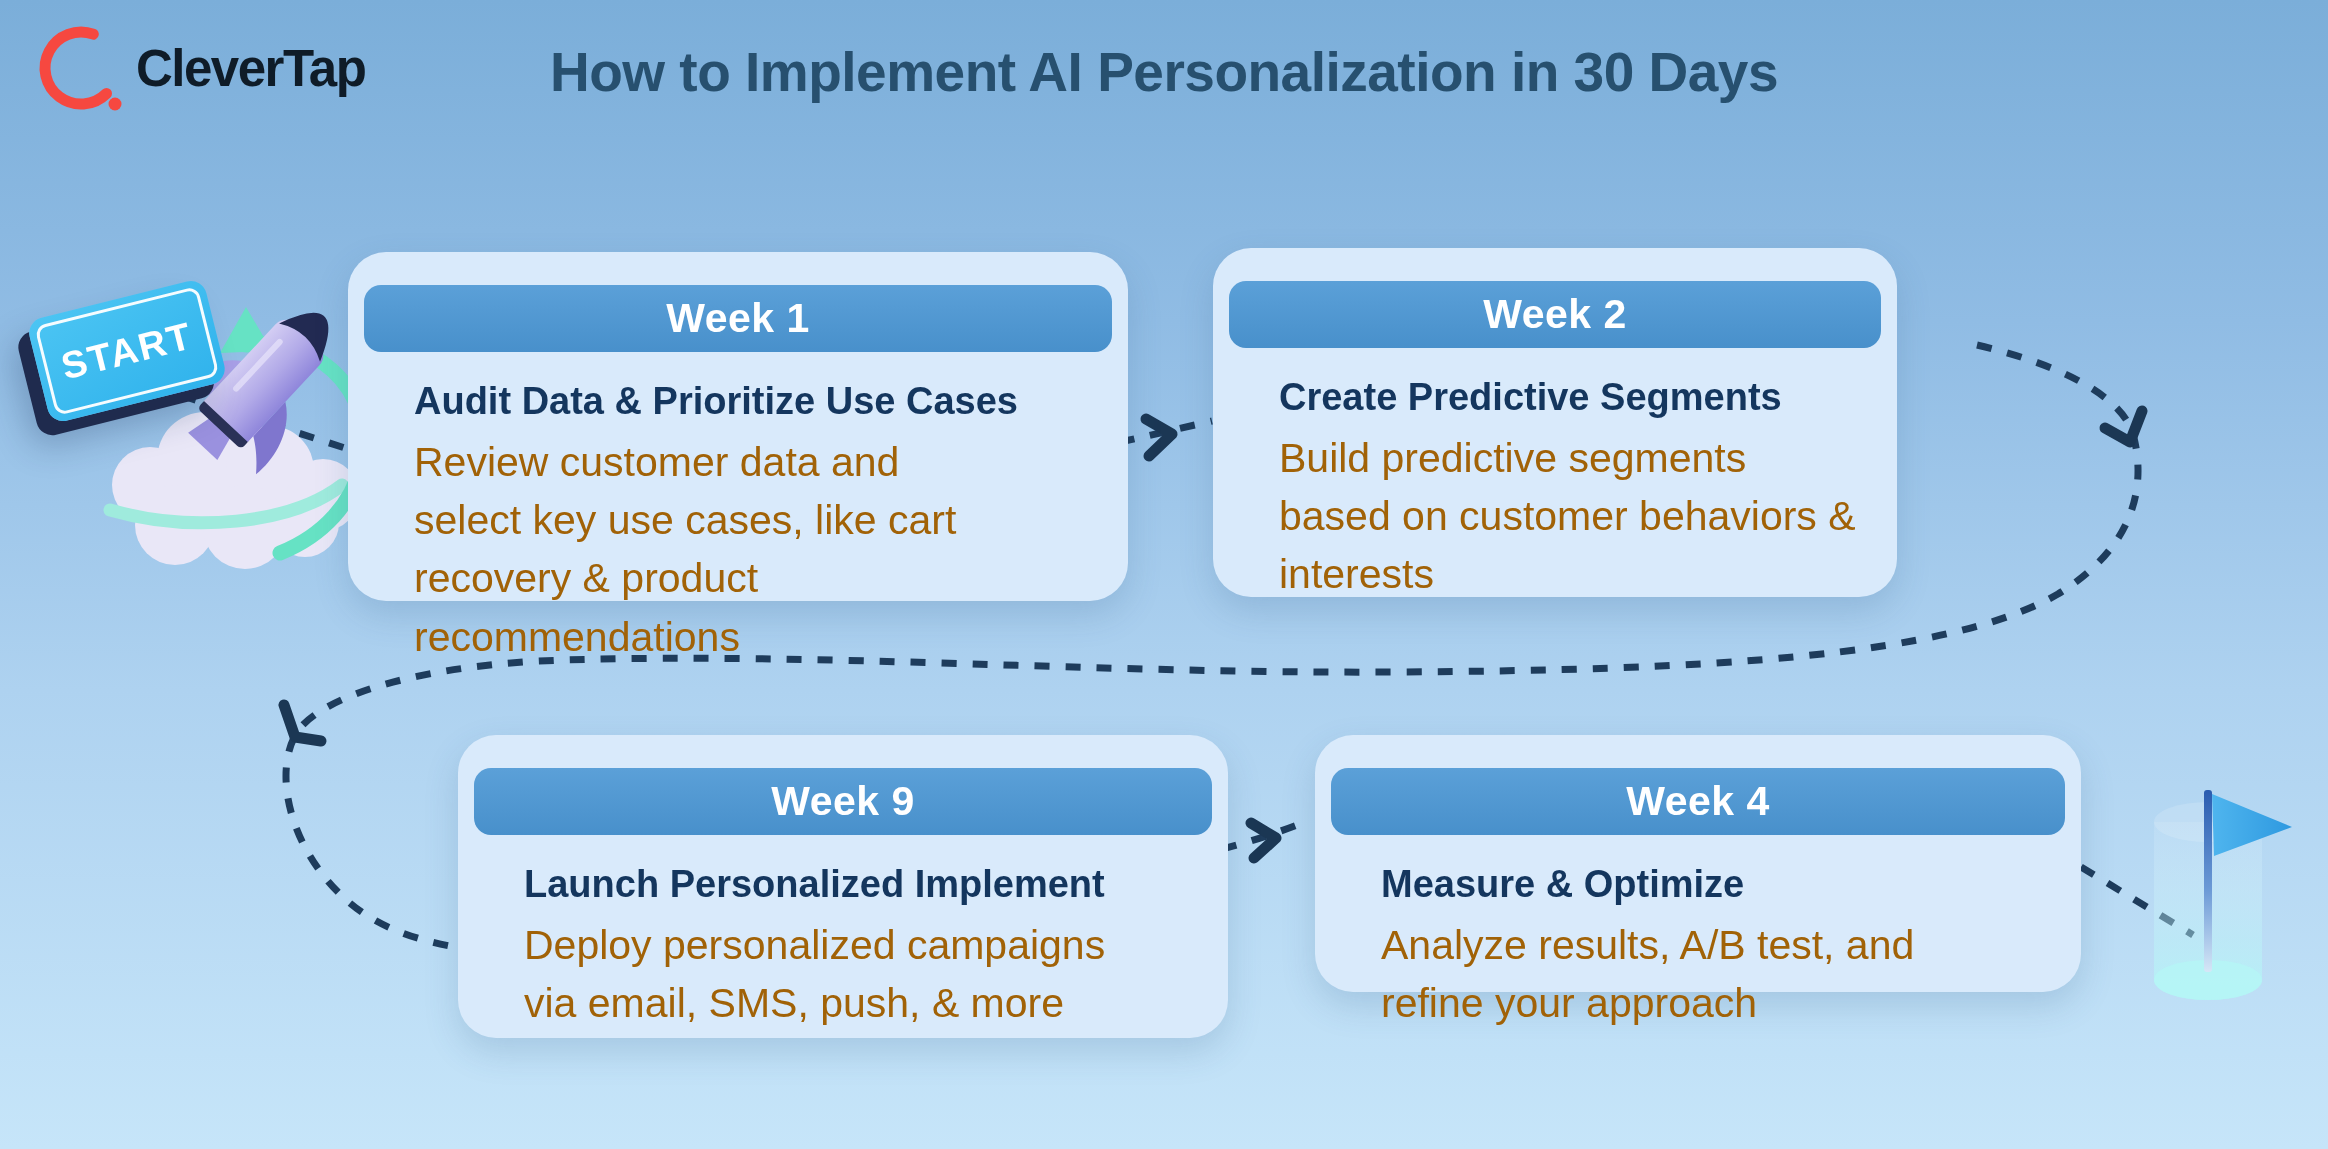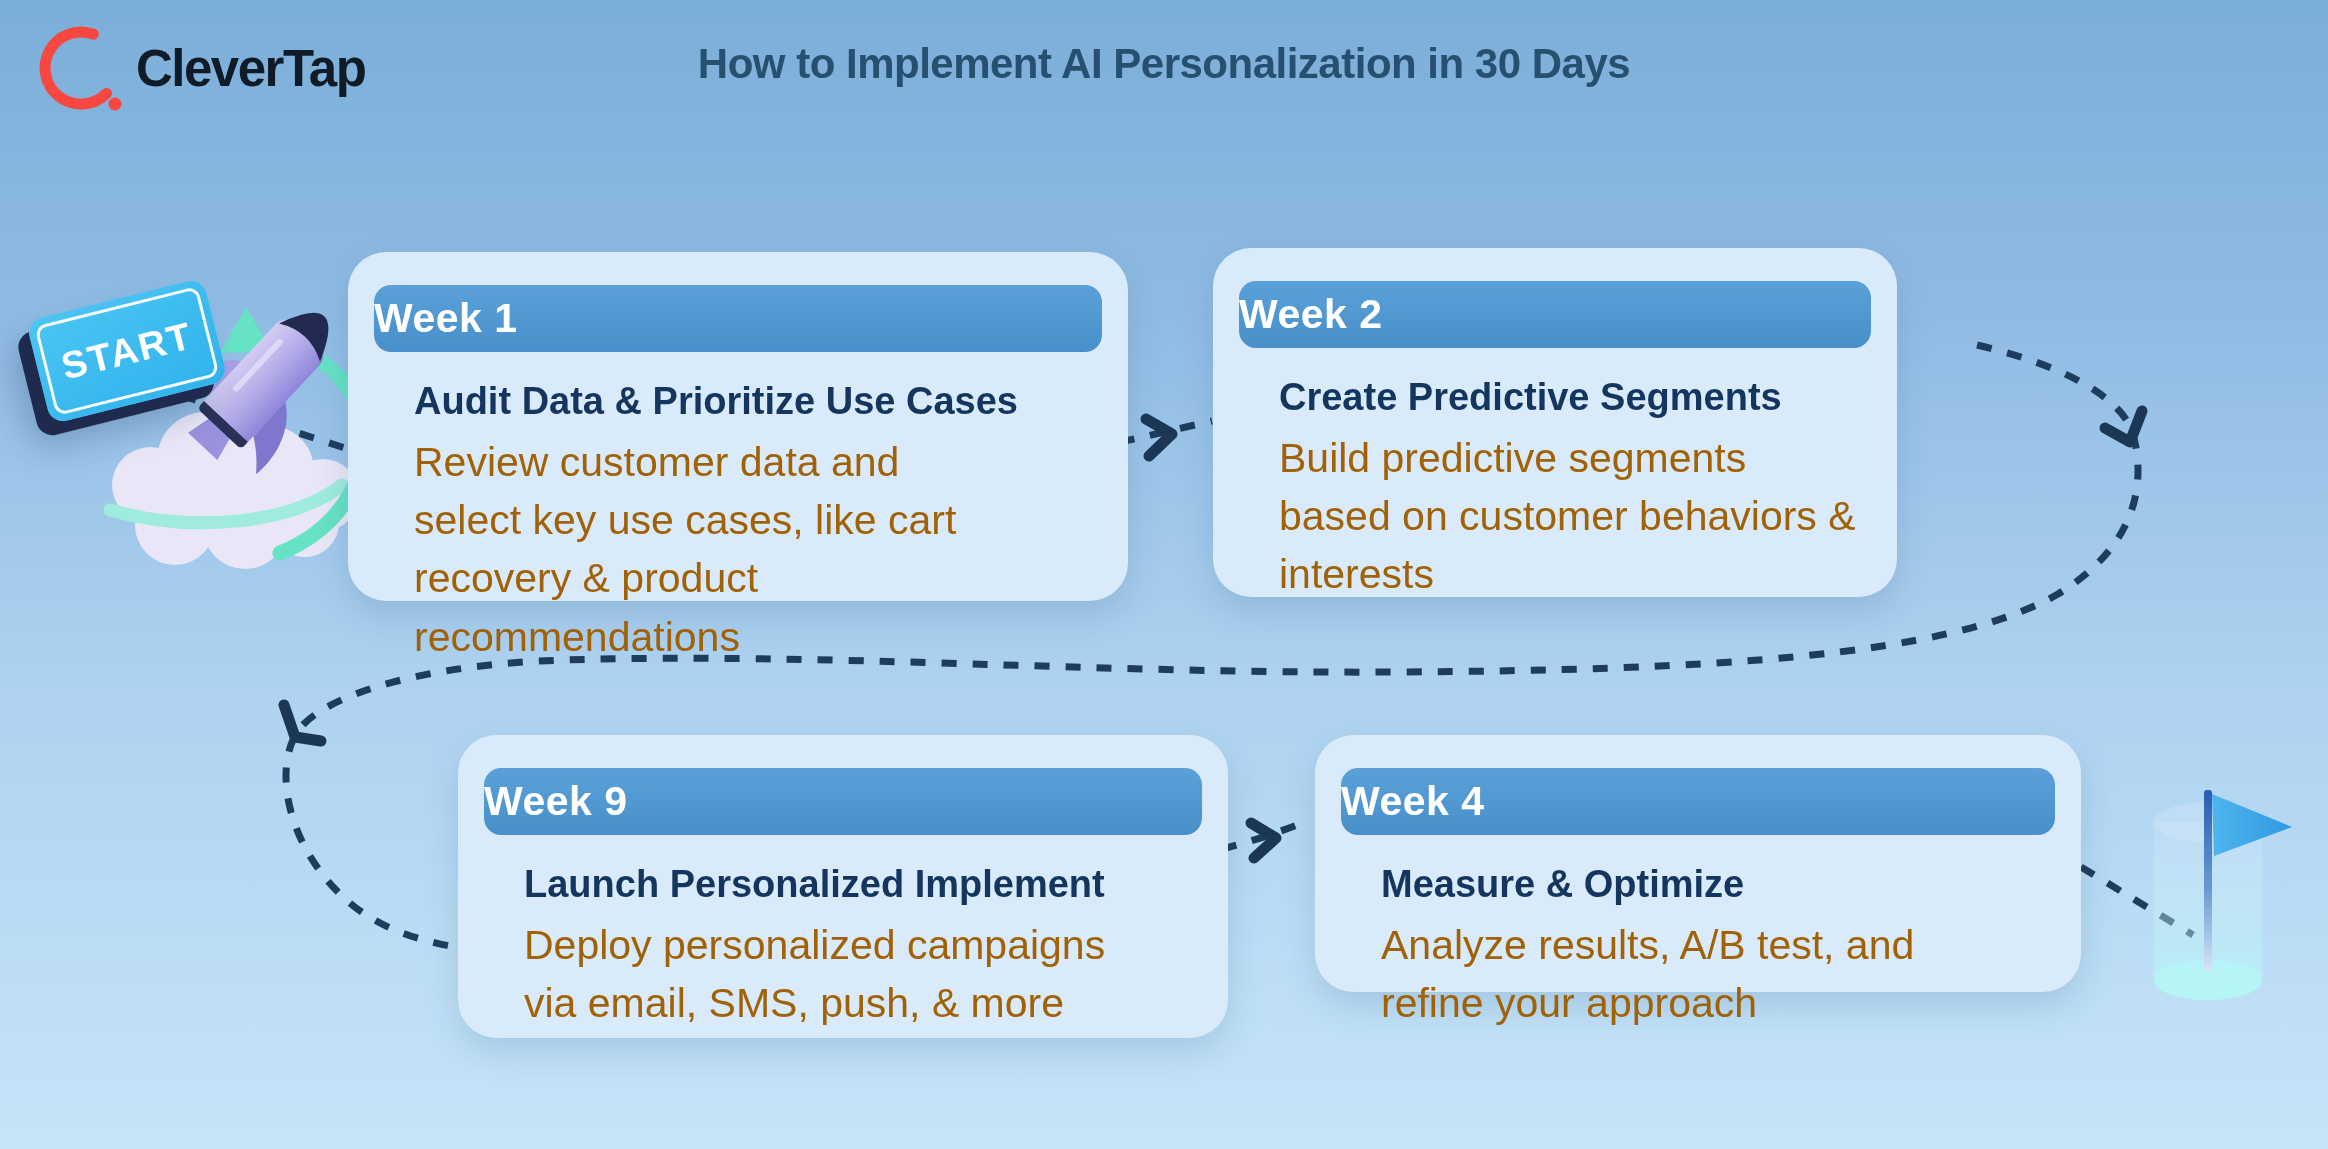--- a/index.html
+++ b/index.html
@@ -10,29 +10,29 @@
   }
   .layer{position:absolute;left:0;top:0;pointer-events:none;}
 
   
   .logo{position:absolute;left:36px;top:16px;display:flex;align-items:center;}
   .logo-text{font-size:51px;font-weight:700;color:#0F1C28;letter-spacing:-1.5px;}
 
   
   .page-title{
     position:absolute;left:0;right:0;top:40px;margin:0;text-align:center;
-    font-size:42px;font-weight:700;color:#27506F;letter-spacing:-0.5px;
+    font-size:55px;font-weight:700;color:#27506F;letter-spacing:-0.5px;
   }
 
   
   .card{position:absolute;background:#D9EAFB;border-radius:38px;
         box-shadow:0 14px 34px rgba(44,86,135,.18);}
-  .card-header{margin:33px 26px 0;height:67px;border-radius:17px;
+  .card-header{margin:33px 16px 0;height:67px;border-radius:17px;
         background:linear-gradient(180deg,#5BA0D8,#4890CB);
-        display:flex;align-items:center;justify-content:flex-start;}
+        display:flex;align-items:center;justify-content:center;}
   .week-label{font-size:41px;font-weight:700;color:#ffffff;letter-spacing:.5px;}
   .card-body{margin:28px 36px 0 66px;}
   .card-title{font-size:38px;font-weight:700;color:#14365E;margin:0 0 10px;}
   .card-desc{font-size:41px;color:#a16207;line-height:1.42;margin:0;max-width:592px;}
 
   #card-w1{left:348px;top:252px;width:780px;height:349px;}
   #card-w2{left:1213px;top:248px;width:684px;height:349px;}
   #card-w3{left:458px;top:735px;width:770px;height:303px;}
   #card-w4{left:1315px;top:735px;width:766px;height:257px;}
 

